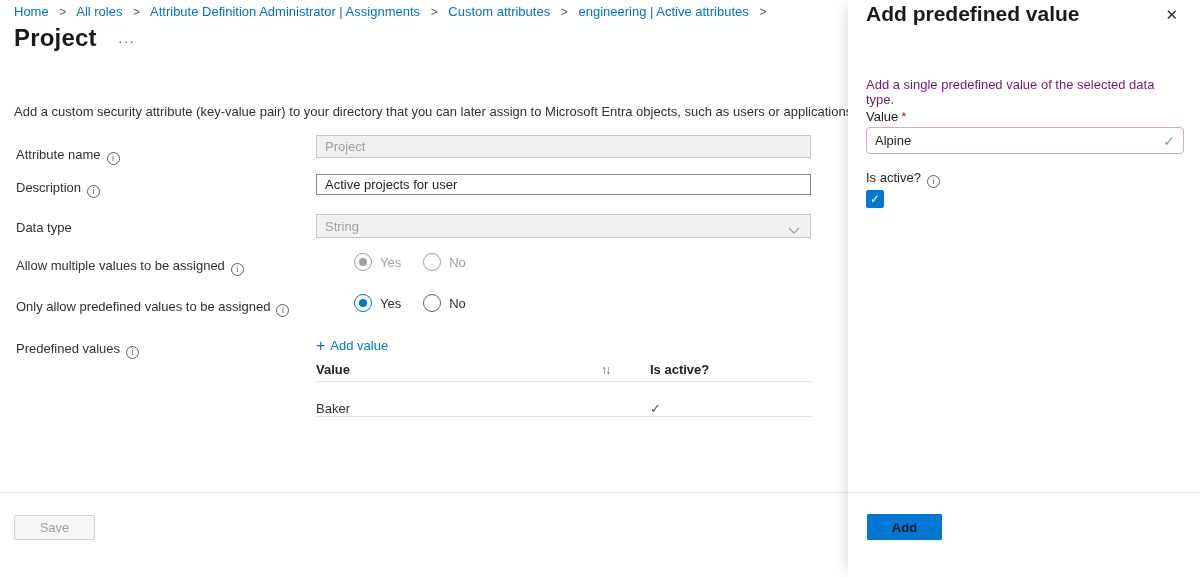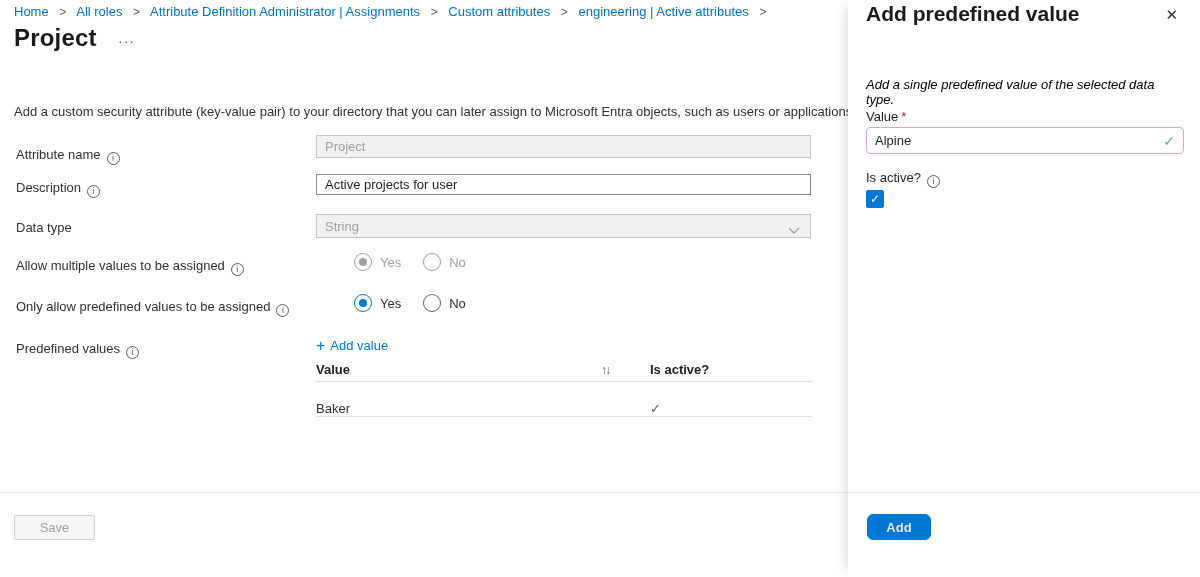--- a/index.html
+++ b/index.html
@@ -52,33 +52,33 @@
   .main-footer { position:absolute; left:0; top:492px; width:848px; border-top:1px solid #e6e6e6; height:85px; background:#fff;padding-left:32px; }
   .save-button { position:absolute; left:14px; top:22px; width:81px; height:25px; background:#f6f6f5; border:1px solid #d2d0ce;
                  color:#a19f9d; font-size:13px; font-family:"Liberation Sans", sans-serif; border-radius:2px; }
 
   
   .panel { position:absolute; left:848px; top:0; width:352px; height:577px; background:#fff;
            box-shadow:-6px 0 14px -6px rgba(0,0,0,0.18); }
   .panel-title { position:absolute; left:18px; top:2px; font-size:21px; font-weight:bold; color:#1b1a19; }
   .panel-close { position:absolute; right:22px; top:6px; font-size:15px; color:#323130; cursor:pointer; background:none; border:none;
                  font-family:"Liberation Sans", sans-serif; }
-  .panel-desc { position:absolute; left:18px; top:77px; width:320px; font-size:13px; color:#000000;font-style:italic; }
+  .panel-desc { position:absolute; left:18px; top:77px; width:320px; font-size:13px; color:#701a75; }
   .value-label { position:absolute; left:18px; top:109px; font-size:13px; color:#201f1e; }
   .req { color:#a4262c; margin-left:3px; }
   .value-input-wrap { position:absolute; left:18px; top:127px; width:318px; height:27px; border:1px solid #d6a7de; border-radius:4px;
                       background:#fff; display:flex; align-items:center; padding:0 8px; }
   .value-input { flex:1; border:none; outline:none; font-size:13px; color:#201f1e; font-family:"Liberation Sans", sans-serif; background:transparent; }
   .valid-check { color:#5db85d; font-size:14px; }
   .isactive-label { position:absolute; left:18px; top:170px; font-size:13px; color:#201f1e; }
   .checkbox { position:absolute; left:18px; top:190px; width:18px; height:18px; background:#0078d4; border:1px solid #0078d4;
               border-radius:2px; color:#fff; font-size:12px; line-height:17px; text-align:center; cursor:pointer; }
   .panel-footer { position:absolute; left:0; top:492px; width:352px; height:85px; border-top:1px solid #e6e6e6; background:#fff; }
-  .add-button { position:absolute; left:19px; top:21px; width:64px; height:26px; background:#0078d4; border:1px solid #0078d4;
-                color:#e5e5e5; font-size:13px; font-weight:bold; border-radius:6px; font-family:"Liberation Sans", sans-serif; cursor:pointer; }
+  .add-button { position:absolute; left:19px; top:21px; width:75px; height:26px; background:#0078d4; border:1px solid #0078d4;
+                color:#0f172a; font-size:13px; font-weight:bold; border-radius:1px; font-family:"Liberation Sans", sans-serif; cursor:pointer; }
 </style>
 </head>
 <body>
 
 <div id="app">
 
   <div class="main">
 
     <div class="breadcrumb">
       <span class="crumb">Home</span>

